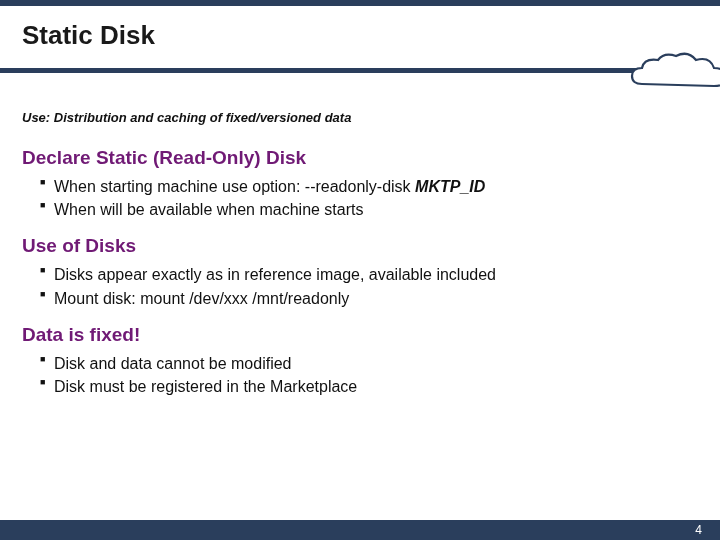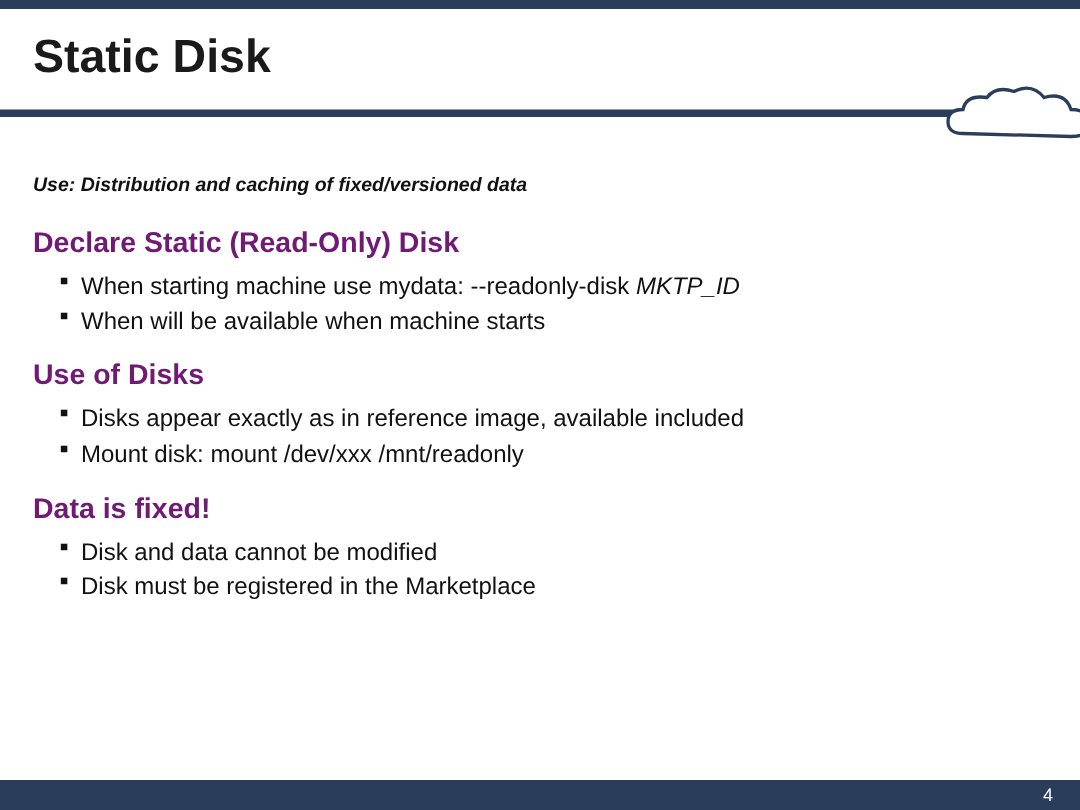--- a/index.html
+++ b/index.html
@@ -9,21 +9,21 @@
     font-family: Arial, Helvetica, sans-serif;
     background: #fff;
     position: relative;
     overflow: hidden;
   }
   .top-bar {
     height: 6px;
     background: #2a3e5c;
   }
   .slide-title {
-    font-size: 31px;
+    font-size: 26px;
     font-weight: bold;
     color: #1a1a1a;
     padding: 14px 14px 12px 22px;
   }
   .divider-wrap {
     position: relative;
     height: 14px;
     margin-bottom: 28px;
   }
   .divider {
@@ -67,21 +67,21 @@
   }
   ul.bullets li::before {
     content: "■";
     position: absolute;
     left: 0;
     top: 1px;
     font-size: 9px;
     color: #111;
   }
   .mono-hint { font-family: Arial, sans-serif; }
-  .bold-id { font-weight: normal; font-style: italic; text-align: center; }
+  .bold-id { font-weight: bold; font-style: italic; text-align: center; }
   .footer {
     position: absolute;
     bottom: 0;
     left: 0;
     right: 0;
     height: 20px;
     background: #2a3e5c;
     color: #fff;
     font-size: 12px;
     text-align: right;
@@ -103,21 +103,21 @@
   </svg>
 </div>
 
 <div class="content">
   <div class="use-line">Use: Distribution and caching of fixed/versioned data</div>
 
   <div>
     <div class="section-head">Declare Static (Read-Only) Disk</div>
     <ul class="bullets">
       <li>
-        <span>When starting machine use mydata:  --readonly-disk </span><span class="bold-id">MKTP_ID</span>
+        <span>When starting machine use option:  --readonly-disk </span><span class="bold-id">MKTP_ID</span>
       </li>
       <li>
         <span>When will be available when machine starts</span>
       </li>
     </ul>
   </div>
 
   <div>
     <div class="section-head">Use of Disks</div>
     <ul class="bullets">

